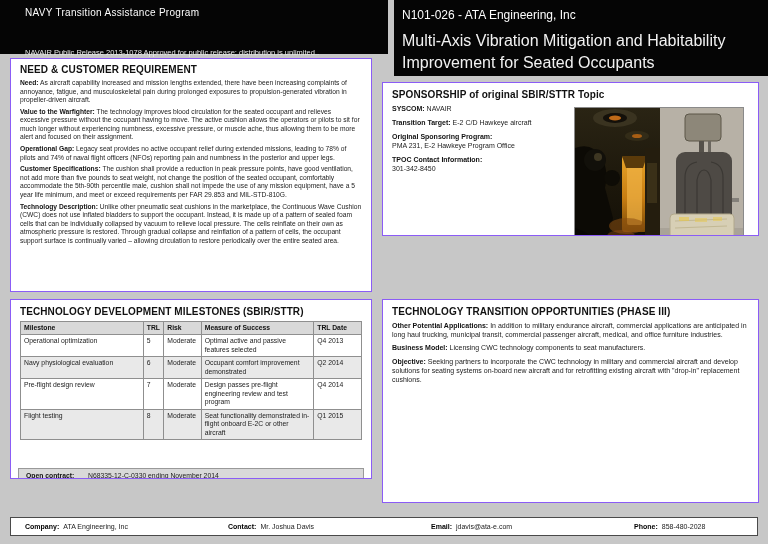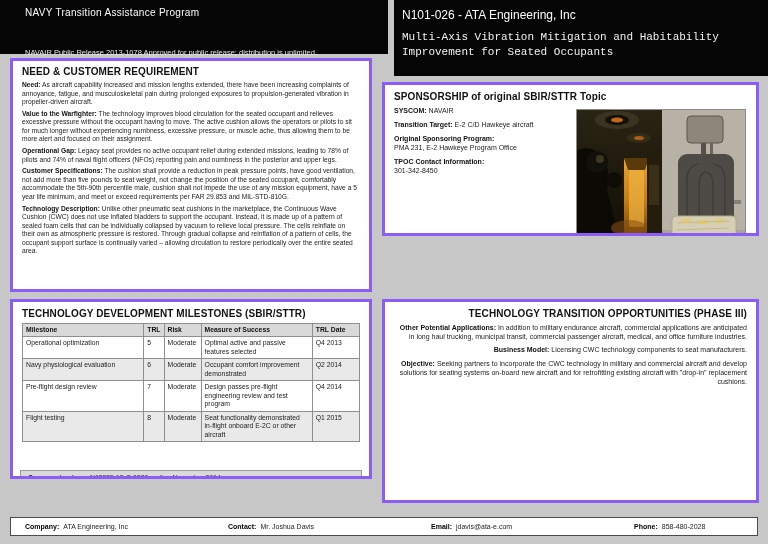--- a/index.html
+++ b/index.html
@@ -10,28 +10,28 @@
     font-family:"Liberation Sans", sans-serif;
     color:#1a1a1a;
   }
   
   .hdr { position:absolute; background:#050505; color:#fff; }
   .hdr-left  { left:0; top:0; width:388px; height:54px; }
   .hdr-right { left:394px; top:0; width:374px; height:76px; }
   .hdr-title  { position:absolute; left:25px; top:7px;  font-size:10px; letter-spacing:.3px; color:#fdfdfd; }
   .hdr-sub    { position:absolute; left:25px; top:48px; font-size:7.5px; color:#e9e9e9; }
   .hdr-title2 { position:absolute; left:8px;  top:8px;  font-size:12px; color:#fdfdfd; }
-  .hdr-sub2   { position:absolute; left:8px;  top:30px; width:330px; font-size:11px; line-height:1.35; color:#f2f2f2;font-family:Liberation Mono, monospace; }
-  
-  .panel { position:absolute; background:#fff; border:3px solid #8b5cf6; overflow:hidden; }
+  .hdr-sub2   { position:absolute; left:8px;  top:30px; width:330px; font-size:16px; line-height:1.35; color:#f2f2f2; }
+  
+  .panel { position:absolute; background:#fff; border:1px solid #8b5cf6; overflow:hidden; }
   .panel h2 { font-size:10px; font-weight:bold; color:#111; margin:0 0 4px 0; letter-spacing:.1px; }
   .need-panel       { left:10px;  top:58px;  width:362px; height:234px; padding:5px 9px; }
   .sponsor-panel    { left:382px; top:82px;  width:377px; height:154px; padding:6px 9px; }
   .milestones-panel { left:10px;  top:299px; width:362px; height:180px; padding:6px 9px; }
-  .transition-panel { left:382px; top:299px; width:377px; height:204px; padding:6px 9px;text-align:right; }
+  .transition-panel { left:382px; top:299px; width:377px; height:204px; padding:6px 9px; }
   .para { font-size:6.7px; line-height:1.28; margin:2.5px 0 3px 0; color:#222; }
   .para b { color:#111; }
   .transition-panel .para { font-size:7px; line-height:1.32; margin:3px 0 4px 0; }
   
   .sponsor-fields { width:180px; }
   .sp-field { font-size:7px; line-height:1.3; margin:4px 0 5px 0; color:#222; }
   .sp-field b { color:#111; }
   .sp-field.block b { display:block; }
   
   .photo { position:absolute; left:191px; top:24px; width:170px; height:158px; border:1px solid #8a8a8a; }

